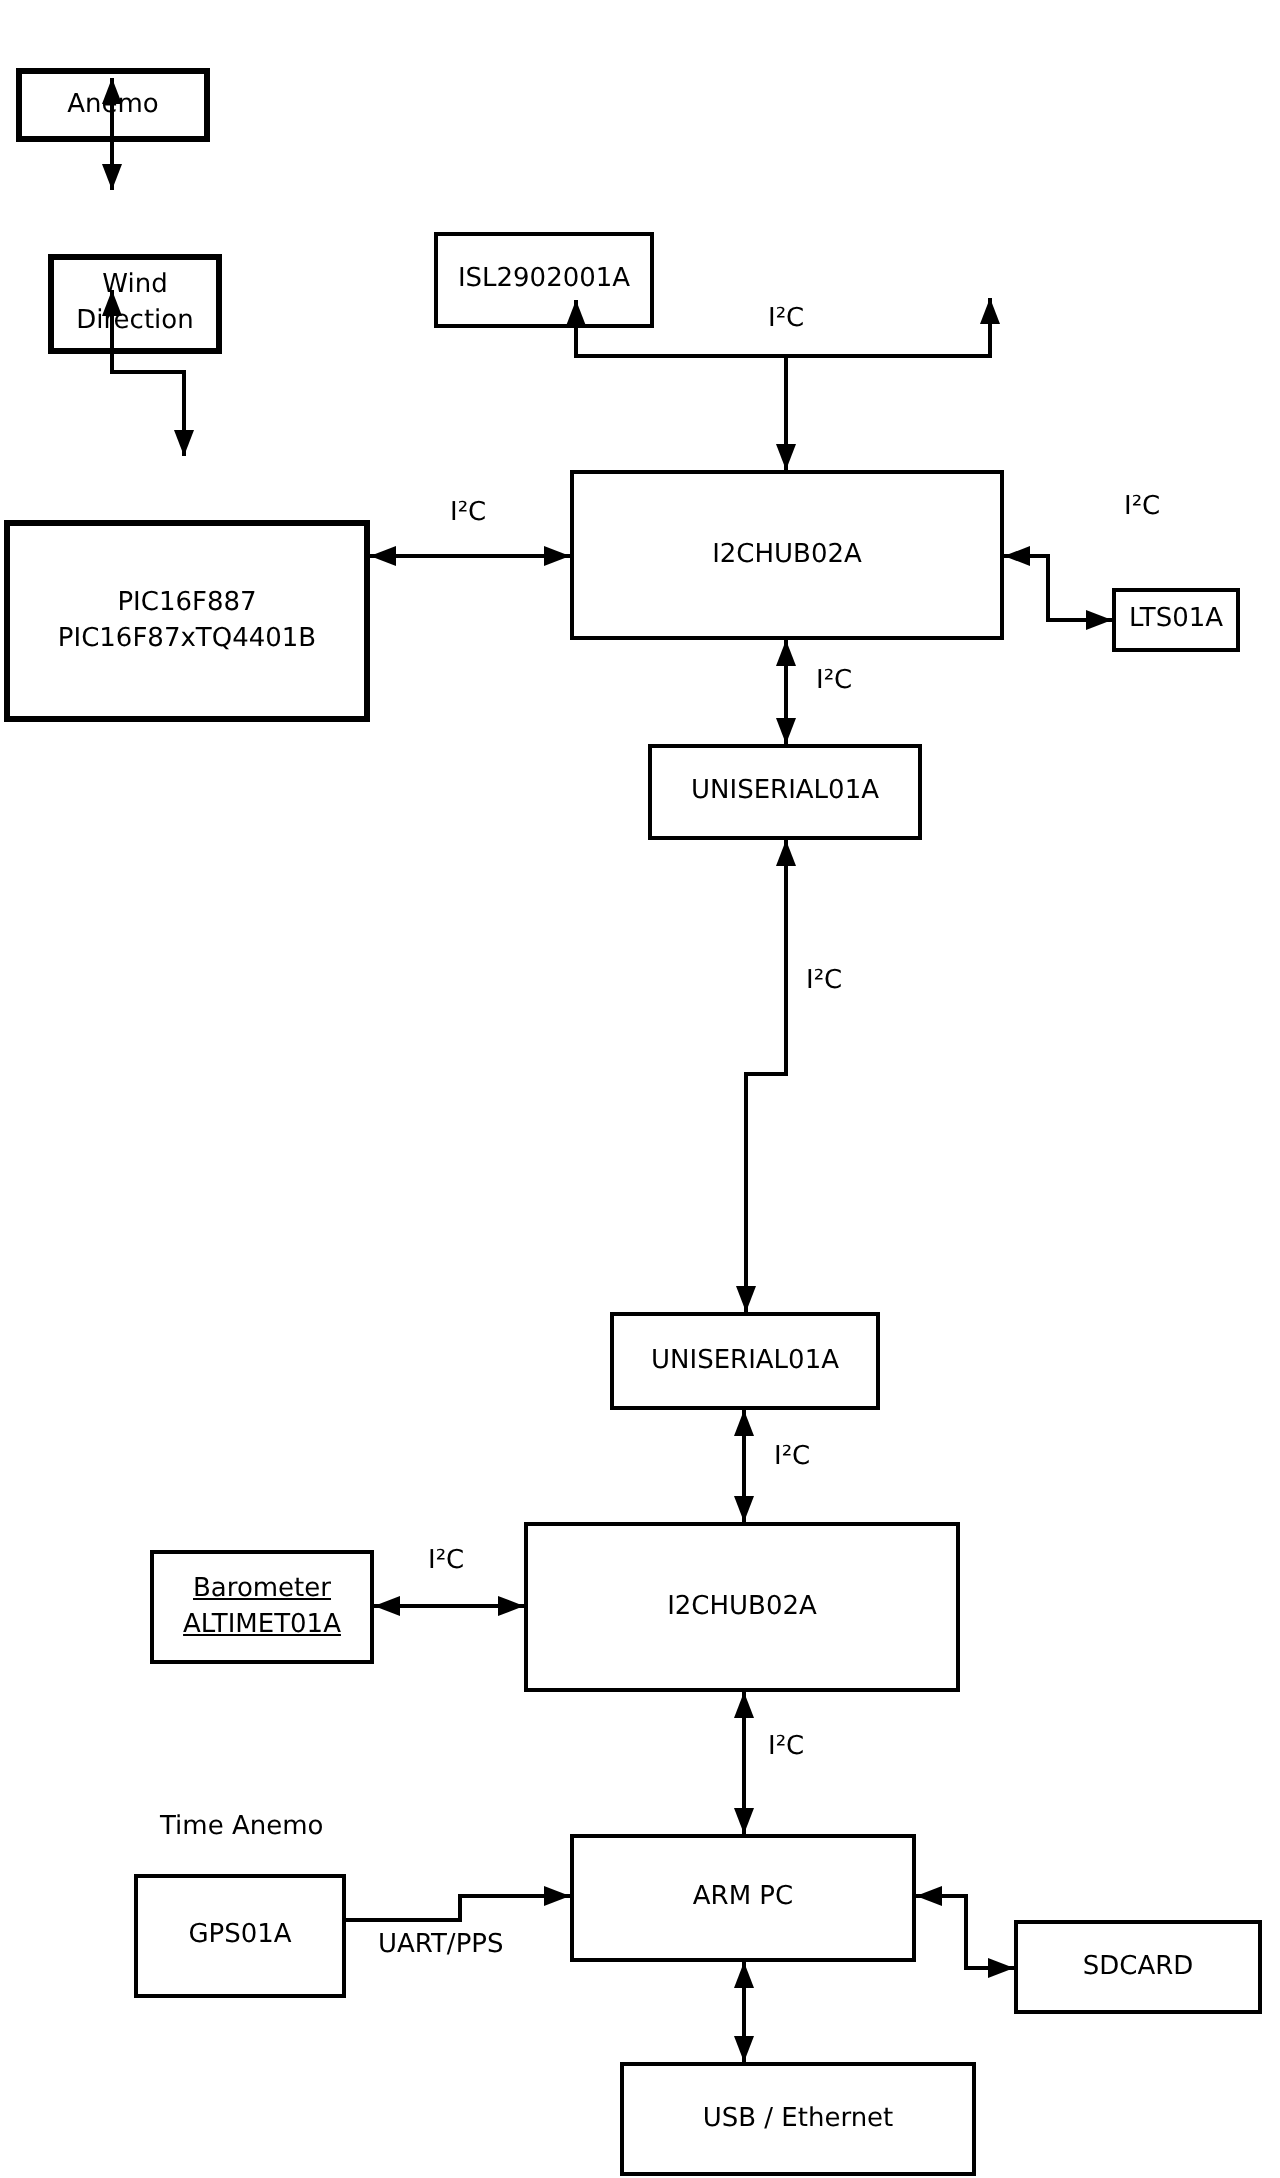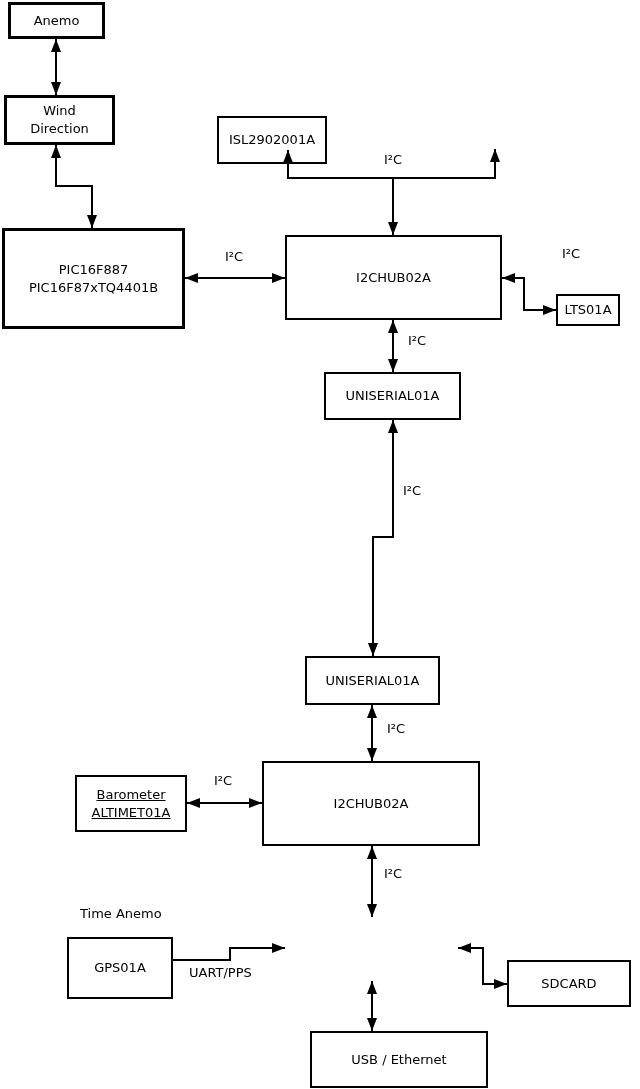--- a/index.html
+++ b/index.html
@@ -37,36 +37,36 @@
     border: 2px solid #000000;
     background: #ffffff;
     display: flex;
     align-items: center;
     justify-content: center;
     text-align: center;
     font-size: 13px;
     line-height: 1.35;
     white-space: pre-line;
   }
-  .box.thick { border-width: 3px; }
+  .box.thick { border-width: 3px; margin-top: 32px; }
   .lbl {
     position: absolute;
     font-size: 13px;
     line-height: 1.2;
     white-space: nowrap;
   }
 </style>
 </head>
 <body>
 
 <div id="stage">
 
   <div class="box thick" style="left:8px; top:2px; width:97px; height:37px;">Anemo</div>
 
-  <div class="box thick" style="left:4px; top:95px; width:111px; height:50px;">Wind
+  <div class="box thick" style="left:24px; top:95px; width:87px; height:50px;">Wind
 Direction</div>
 
   <div class="box thick" style="left:2px; top:228px; width:183px; height:101px;">PIC16F887
 PIC16F87xTQ4401B</div>
 
   <div class="box" style="left:217px; top:116px; width:110px; height:48px;">ISL2902001A</div>
 
 
   <div class="box" style="left:285px; top:235px; width:217px; height:85px;">I2CHUB02A</div>
 
@@ -76,20 +76,21 @@
 
   <div class="box" style="left:305px; top:656px; width:135px; height:49px;">UNISERIAL01A</div>
 
   <div class="box" style="left:262px; top:761px; width:218px; height:85px;">I2CHUB02A</div>
 
   <div class="box" style="left:75px; top:775px; width:112px; height:57px;text-decoration:underline;">Barometer
 ALTIMET01A</div>
 
   <div class="box" style="left:67px; top:937px; width:106px; height:62px;">GPS01A</div>
 
+  <div class="box" style="left:285px; top:917px; width:173px; height:64px;">ARM PC</div>
 
   <div class="box" style="left:507px; top:960px; width:124px; height:47px;">SDCARD</div>
 
   <div class="box" style="left:282px; top:1031px; width:178px; height:57px;margin-left:28px;">USB / Ethernet</div>
 
   <div class="lbl" style="left:384px; top:152px;">I²C</div>
   <div class="lbl" style="left:225px; top:249px;">I²C</div>
   <div class="lbl" style="left:562px; top:246px;">I²C</div>
   <div class="lbl" style="left:408px; top:333px;">I²C</div>
   <div class="lbl" style="left:403px; top:483px;">I²C</div>

